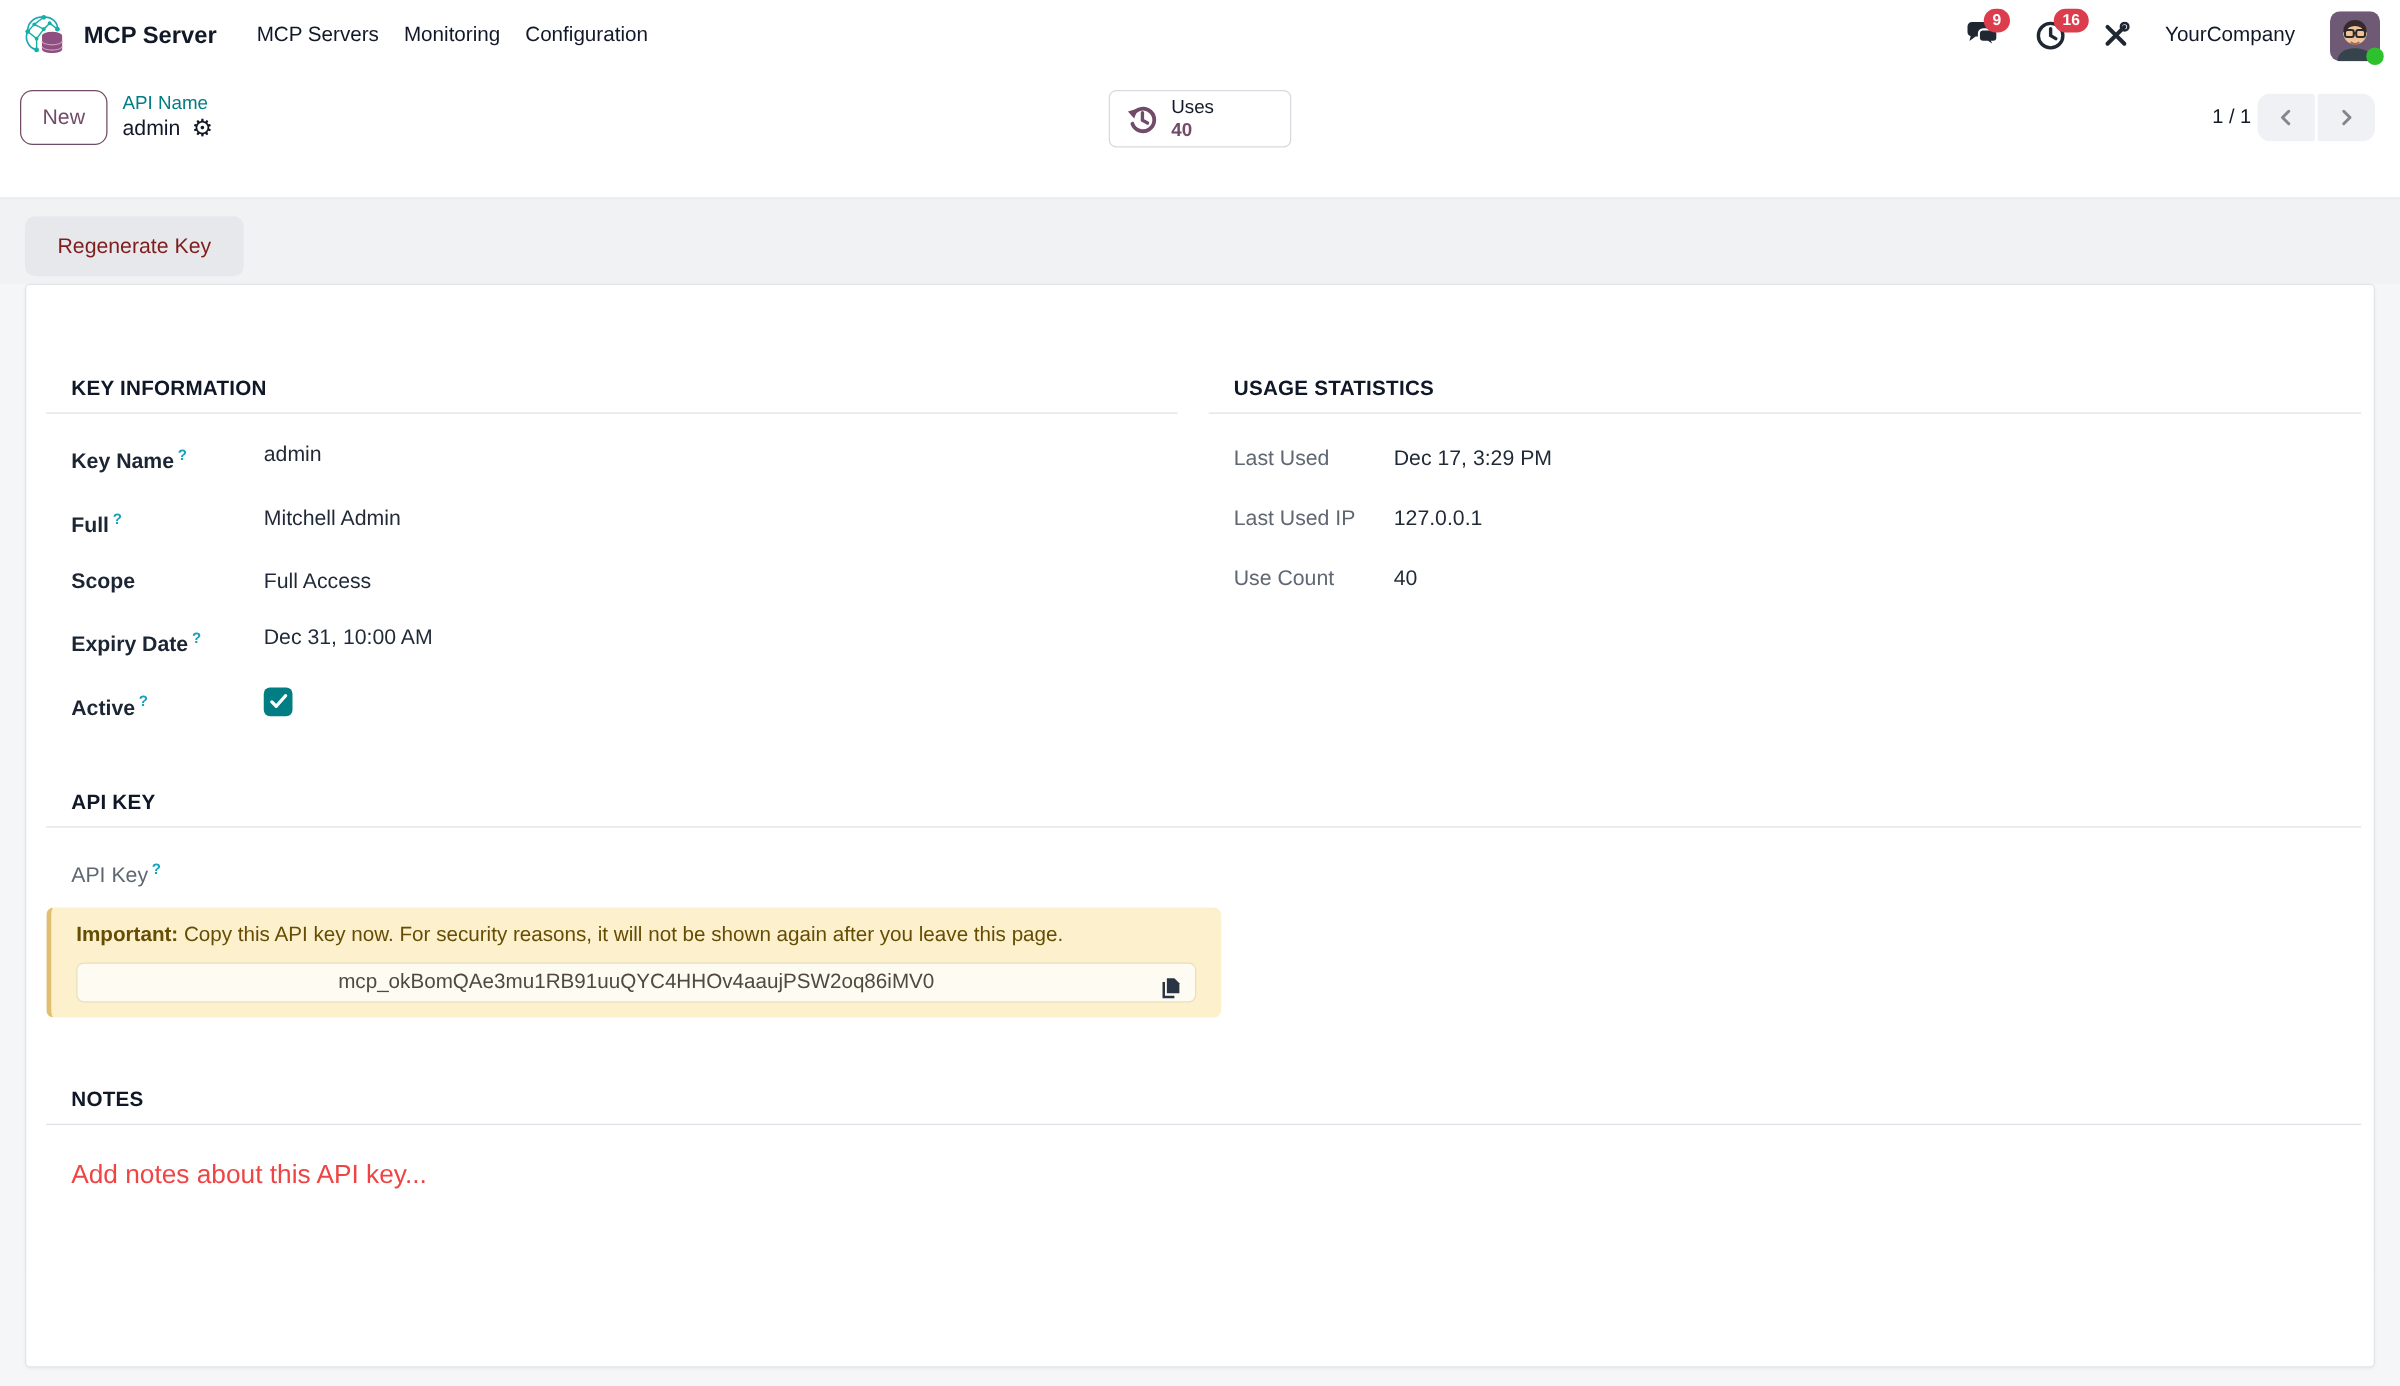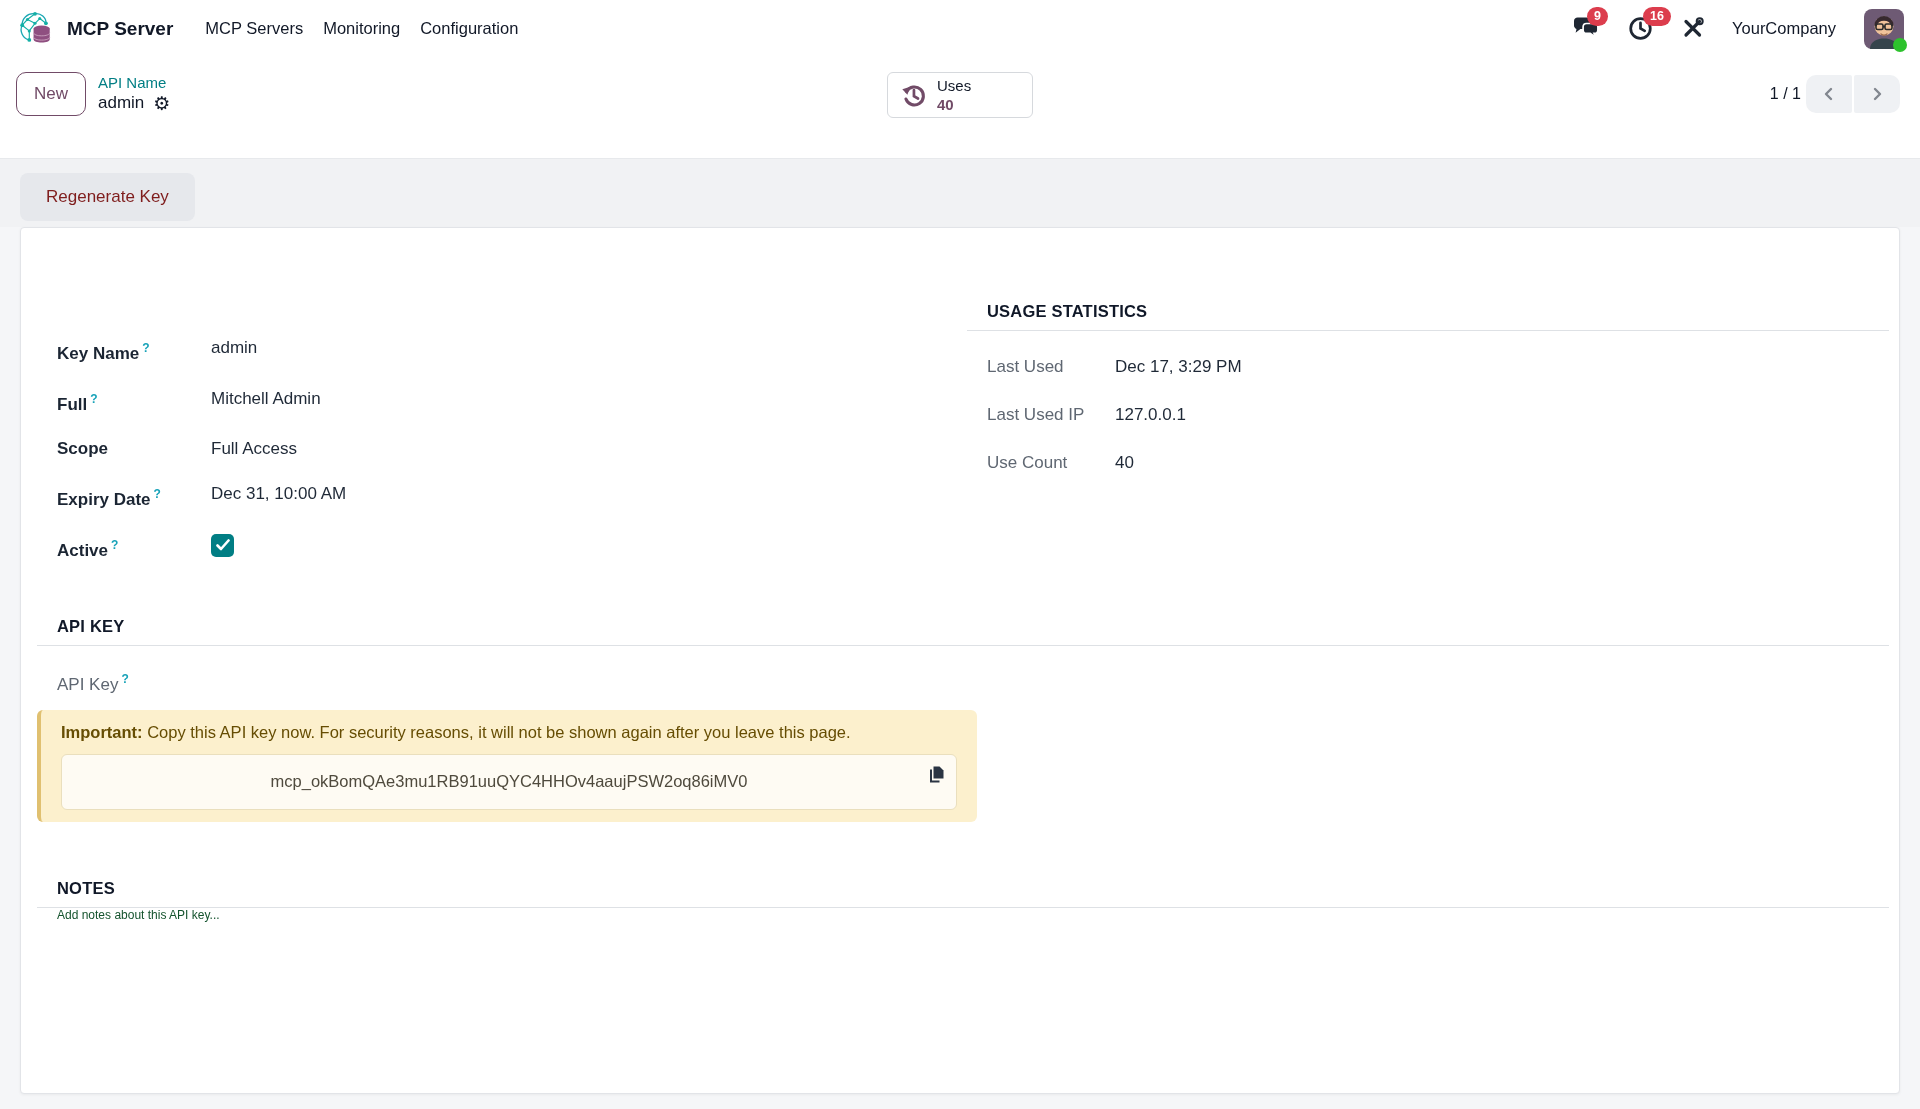--- a/index.html
+++ b/index.html
@@ -93,32 +93,32 @@
   
   .section-full.api { margin-top: 54px; }
   .api-field-label { margin-top: 26px; padding-left: 20px; font-size: 17px; color: #5f6772; }
   .warning-box {
     margin-top: 16px; width: 940px; background: #fcf0cd;
     border-left: 4px solid #e0c070; border-radius: 6px;
     padding: 11px 20px 12px; color: #664d03; font-size: 16.5px; line-height: 1.42;
   }
   .warning-box b { font-weight: 700; }
   .key-box {
-    margin-top: 9px; height: 56px; background: rgba(255,255,255,.75);
+    margin-top: 9px; height: 32px; background: rgba(255,255,255,.75);
     border: 1px solid #eadfbd; border-radius: 6px; position: relative;
     display: flex; align-items: center; justify-content: center;
     font-size: 16.5px; color: #4f4a3d;
   }
   .copy-btn {
     position: absolute; right: 10px; top: 9px; background: none; border: none;
     cursor: pointer; display: flex; padding: 0;
   }
   
   .section-full.notes { margin-top: 57px; }
-  .notes-area { padding-left: 20px; font-size: 12px; color: #14532d; min-height: 60px; cursor: text; }
+  .notes-area { margin-top: 28px; padding-left: 20px; font-size: 21px; color: #ef4444; min-height: 60px; cursor: text; }
 </style>
 </head>
 <body>
 
 <div class="top-white">
 
   <div class="navbar">
     <div class="brand-wrap">
       <span style="display:flex;">
         <svg width="38" height="40" viewBox="0 0 40 40">
@@ -252,20 +252,21 @@
 </div>
 
 <div class="action-band">
   <button class="regen-btn">Regenerate Key</button>
 </div>
 
 <div class="sheet">
   <div class="form-grid">
 
     <div class="col-left">
+      <div class="section-title">KEY INFORMATION</div>
 
       <div class="field-row">
         <span class="f-label"><span>Key Name</span><sup class="help">?</sup></span>
         <span class="f-value">admin</span>
       </div>
 
       <div class="field-row">
         <span class="f-label"><span>Full</span><sup class="help">?</sup></span>
         <span class="f-value">Mitchell Admin</span>
       </div>

